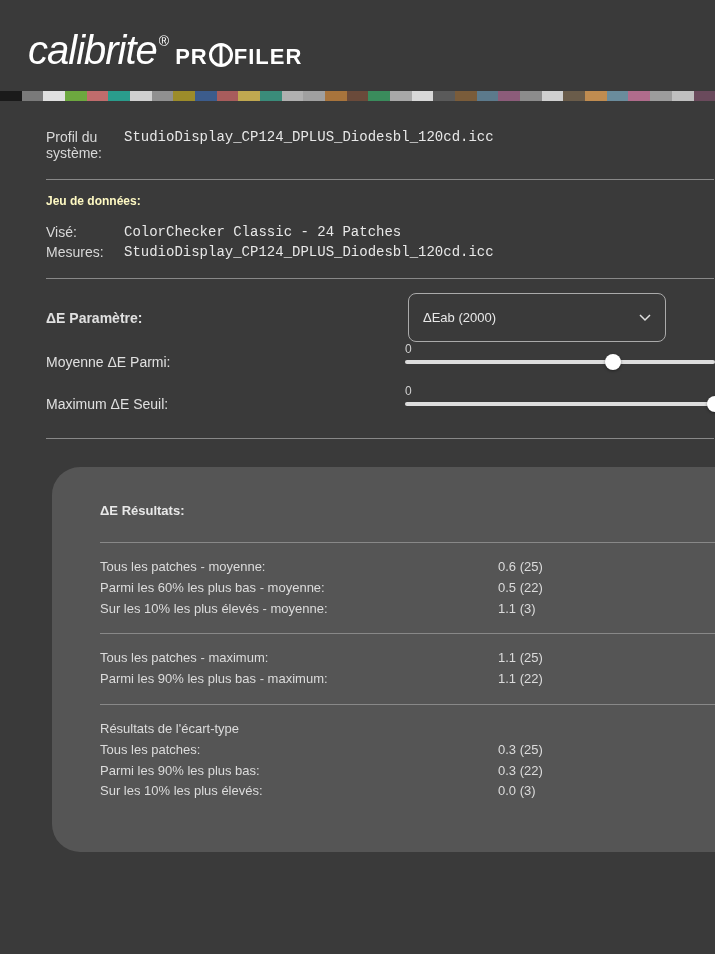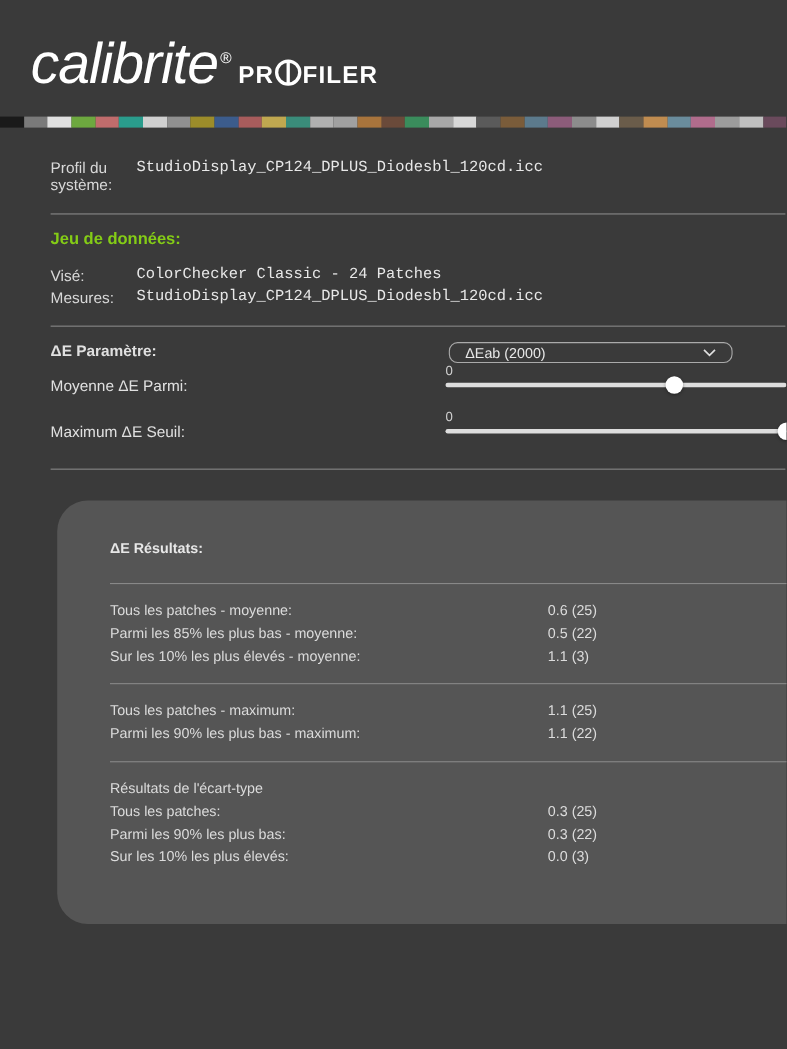--- a/index.html
+++ b/index.html
@@ -11,21 +11,21 @@
   color: #e8e8e8;
   overflow: hidden;
 }
 .logo {
   padding: 28px 0 18px 28px;
   display: flex;
   align-items: baseline;
   gap: 2px;
 }
 .logo-calibrite {
-  font-size: 52px;
+  font-size: 40px;
   font-weight: 400;
   letter-spacing: -1px;
   color: #fff;
   font-style: italic;
 }
 .logo-reg {
   font-size: 14px;
   color: #fff;
   position: relative;
   top: -18px;
@@ -82,39 +82,39 @@
   flex-shrink: 0;
 }
 .field-value { color: #e8e8e8; font-family: Liberation Mono, monospace; }
 .divider {
   height: 1px;
   background: #888;
   margin: 18px 0 14px 0;
   width: 668px;
 }
 .section-label {
-  font-size: 15px;
+  font-size: 12px;
   font-weight: 600;
-  color: #84cc16;
+  color: #fef9c3;
   margin-bottom: 16px;
 }
 .param-row {
   display: flex;
-  align-items: flex-start;
+  align-items: center;
   margin-bottom: 12px;
 }
 .param-label {
   font-size: 14px;
   color: #e0e0e0;
   width: 362px;
 }
 .select {
   border: 1px solid #aaa;
   border-radius: 8px;
-  padding: 1px 14px;
+  padding: 16px 14px;
   width: 258px;
   font-size: 13px;
   color: #e8e8e8;
   display: flex;
   justify-content: space-between;
   align-items: center;
   cursor: pointer;
 }
 .chevron {
   width: 12px;
@@ -289,21 +289,21 @@
     <div class="results-header">
       <div>ΔE Résultats:</div>
     </div>
     <div id="results-blocks">
         <div class="results-block">
           <div class="result-row">
             <div class="col1">Tous les patches - moyenne:</div>
             <div>0.6 (25)</div>
           </div>
           <div class="result-row">
-            <div class="col1">Parmi les 85% les plus bas - moyenne:</div>
+            <div class="col1">Parmi les 60% les plus bas - moyenne:</div>
             <div>0.5 (22)</div>
           </div>
           <div class="result-row">
             <div class="col1">Sur les 10% les plus élevés - moyenne:</div>
             <div>1.1 (3)</div>
           </div>
         </div>
         <div class="results-block">
           <div class="result-row">
             <div class="col1">Tous les patches - maximum:</div>

